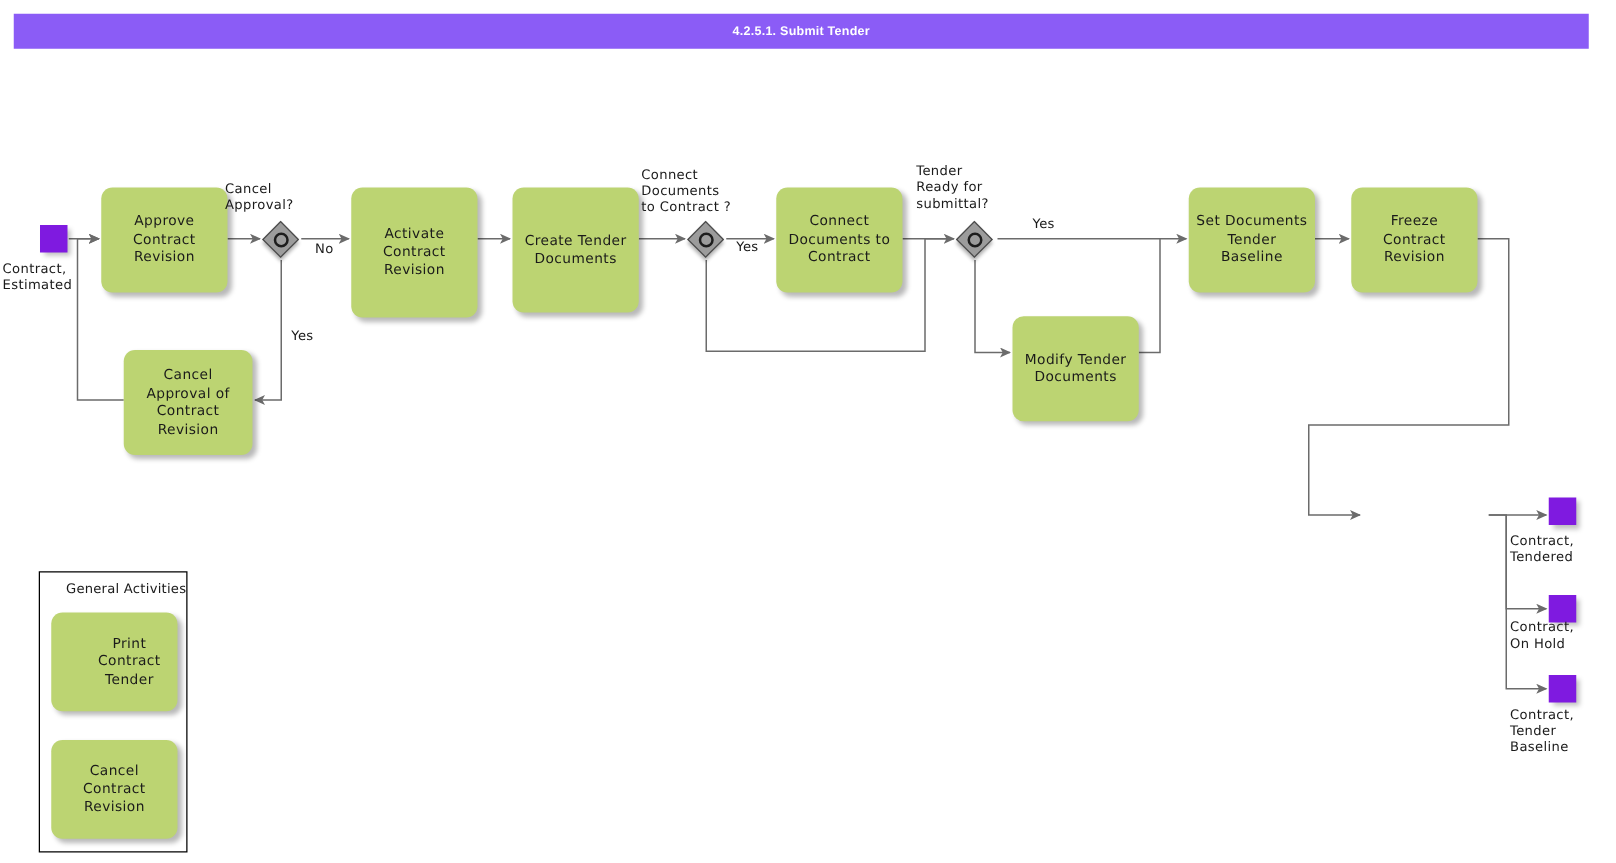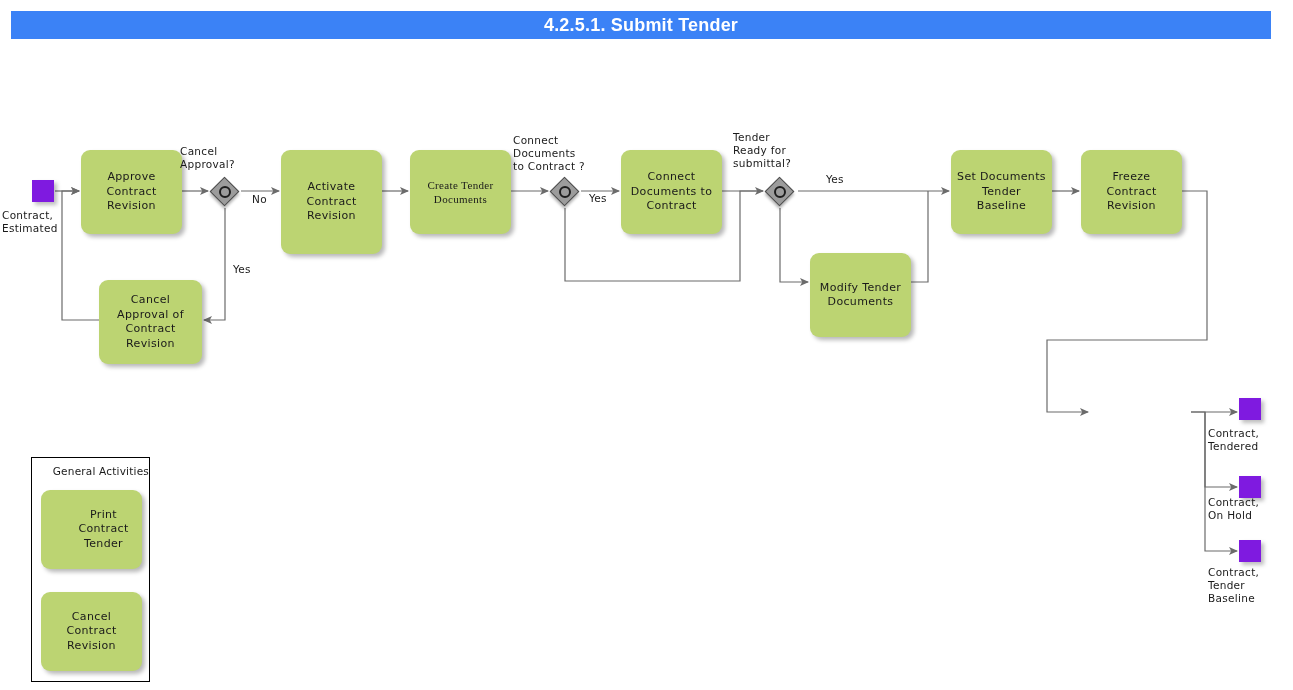--- a/index.html
+++ b/index.html
@@ -21,23 +21,23 @@
     background: #ffffff;
   }
 
   
   .title-bar {
     position: absolute;
     left: 11px;
     top: 11px;
     width: 1260px;
     height: 28px;
-    background: #3b82f6;
+    background: #8b5cf6;
     color: #ffffff;
-    font-size: 18px;
+    font-size: 10px;
     font-weight: bold;
     display: flex;
     align-items: center;
     justify-content: center;
     letter-spacing: 0.2px;
     font-family: "Liberation Sans", sans-serif;
   }
 
   
   #wires {
@@ -221,21 +221,21 @@
 Revision</div>
 
   <div class="task" style="left:99px; top:280px; width:103px; height:84px;">Cancel Approval
 of Contract
 Revision</div>
 
   <div class="task" style="left:281px; top:150px; width:101px; height:104px;">Activate
 Contract
 Revision</div>
 
-  <div class="task" style="left:410px; top:150px; width:101px; height:84px;font-family:Liberation Serif, serif;">Create Tender
+  <div class="task" style="left:410px; top:150px; width:101px; height:100px;">Create Tender
 Documents</div>
 
   <div class="task" style="left:621px; top:150px; width:101px; height:84px;">Connect
 Documents to
 Contract</div>
 
   <div class="task" style="left:810px; top:232px; width:101px; height:84px;margin-top:21px;">Modify Tender
 Documents</div>
 
   <div class="task" style="left:951px; top:150px; width:101px; height:84px;">Set Documents

